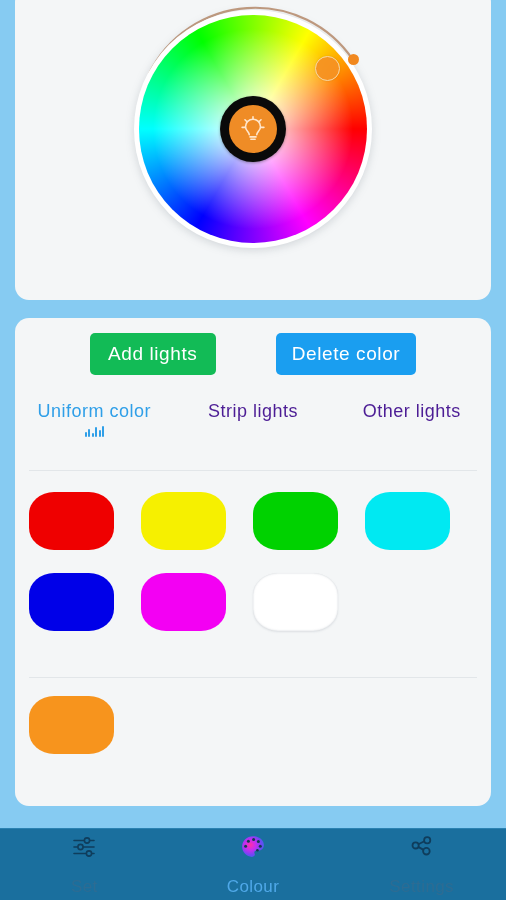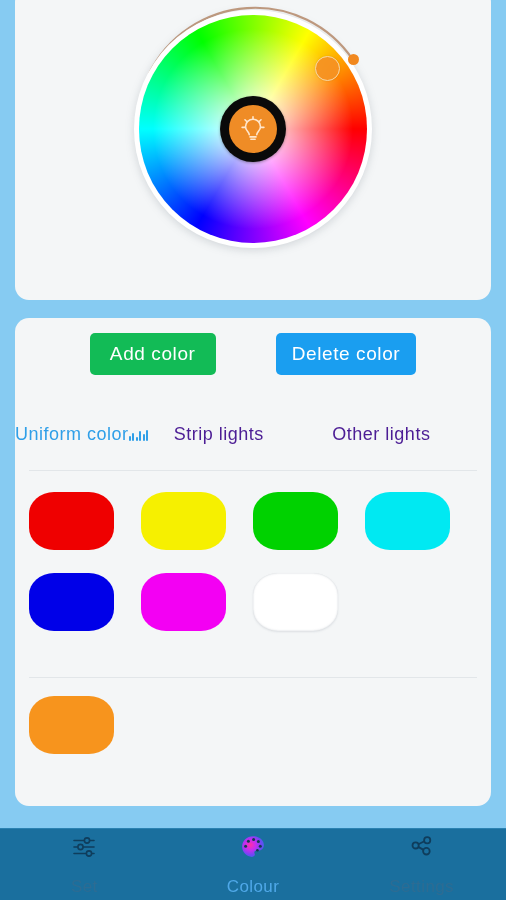--- a/index.html
+++ b/index.html
@@ -134,20 +134,21 @@
   
   .tabs {
     position: absolute;
     top: 78px; left: 0; right: 0;
     height: 72px;
     display: flex;
   }
   .tab {
     flex: 1;
     display: flex;
+    flex-direction: column;
     align-items: center;
     justify-content: flex-start;
     padding-top: 4px;
     cursor: pointer;
   }
   .tab-label {
     font-size: 18px;
     line-height: 23px;
     color: #4c1d95;
     text-align: center;
@@ -254,21 +255,21 @@
           <path d="M12 2.2v2M5.6 4.6l1.4 1.4M18.4 4.6L17 6M3.3 10.7h2M18.7 10.7h2"></path>
         </svg>
       </div>
     </div>
   </div>
 </div>
 
 <div class="card" id="list-card">
 
   <div class="btn-row">
-    <button class="btn" id="add-color-btn" style="background: rgb(18, 187, 86);">Add color</button>
+    <button class="btn" id="add-color-btn" style="background: rgb(18, 187, 86);">Add lights</button>
     <button class="btn" id="delete-color-btn" style="background: rgb(26, 158, 240);">Delete color</button>
   </div>
 
   <div class="tabs">
     <div class="tab active">
       <span class="tab-label">Uniform color</span>
       <span class="tab-indicator">
         <i></i>
           <i></i>
           <i></i>

